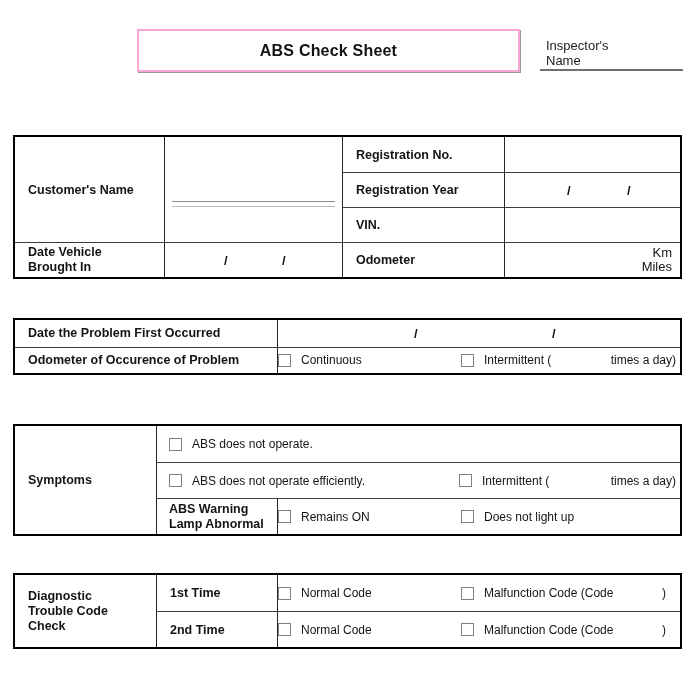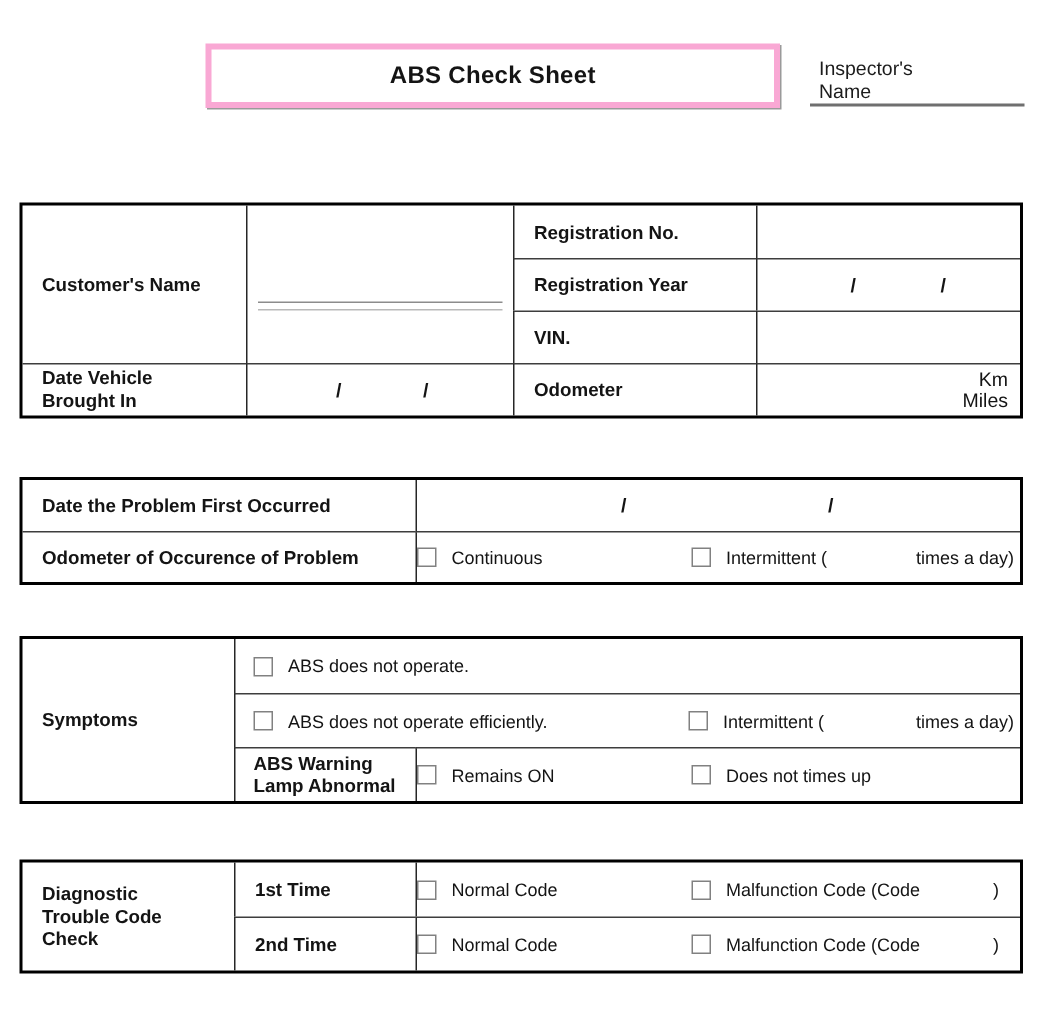--- a/index.html
+++ b/index.html
@@ -4,21 +4,21 @@
 <style>
   html,body{margin:0;padding:0;background:#ffffff;}
   .sheet{
     position:relative;width:700px;height:677px;background:#fff;
     font-family:"Liberation Sans","DejaVu Sans",sans-serif;color:#141414;
     overflow:hidden;
   }
   
   .titlebox{
     position:absolute;left:137px;top:29px;width:383px;height:43px;
-    box-sizing:border-box;border:4px solid #f9a8d4;
+    box-sizing:border-box;border:2px solid #f9a8d4;
     display:flex;align-items:center;justify-content:center;
     font-size:16px;font-weight:bold;letter-spacing:.2px;
     box-shadow:1px 1px 0 #9a9a9a;
     background:#fff;
   }
   .inspector{
     position:absolute;left:546px;top:38px;font-size:13px;line-height:17px;
     white-space:pre-line;color:#1c1c1c;
   }
   .inspector-line{
@@ -53,21 +53,21 @@
     border-top:1.5px solid #8c8c8c;border-bottom:1.5px solid #b9b9b9;
   }
   .units{
     justify-content:flex-end;text-align:right;padding-right:8px;
     font-size:13px;line-height:14px;white-space:pre-line;
   }
   
   #t1{left:13px;top:135px;width:669px;height:144px;
       grid-template-columns:149px 178px 162px 1fr;
       grid-template-rows:35px 35px 35px 1fr;}
-  #t2{left:13px;top:318px;width:669px;height:72px;
+  #t2{left:13px;top:318px;width:669px;height:57px;
       grid-template-columns:262px 1fr;
       grid-template-rows:1fr 1fr;}
   #t3{left:13px;top:424px;width:669px;height:112px;
       grid-template-columns:141px 121px 1fr;
       grid-template-rows:1fr 1fr 1fr;}
   #t4{left:13px;top:573px;width:669px;height:76px;
       grid-template-columns:141px 121px 1fr;
       grid-template-rows:1fr 1fr;}
 </style>
 </head>
@@ -158,21 +158,21 @@
 
     <div class="cell lab bl bt pl12 ml" style="grid-column:2;grid-row:3;">ABS Warning
 Lamp Abnormal</div>
     <div class="cell bl bt pl10" style="grid-column:3;grid-row:3;">
       <span class="cbg">
         <span class="cb"></span>
         <span>Remains ON</span>
       </span>
       <span class="cbg abs" style="left:183px;">
         <span class="cb"></span>
-        <span>Does not times up</span>
+        <span>Does not light up</span>
       </span>
     </div>
   </div>
 
   <div class="tbl" id="t4">
     <div class="cell lab pl ml" style="grid-column:1;grid-row:1/3;">Diagnostic
 Trouble Code
 Check</div>
 
     <div class="cell lab bl pl" style="grid-column:2;grid-row:1;">1st Time</div>

